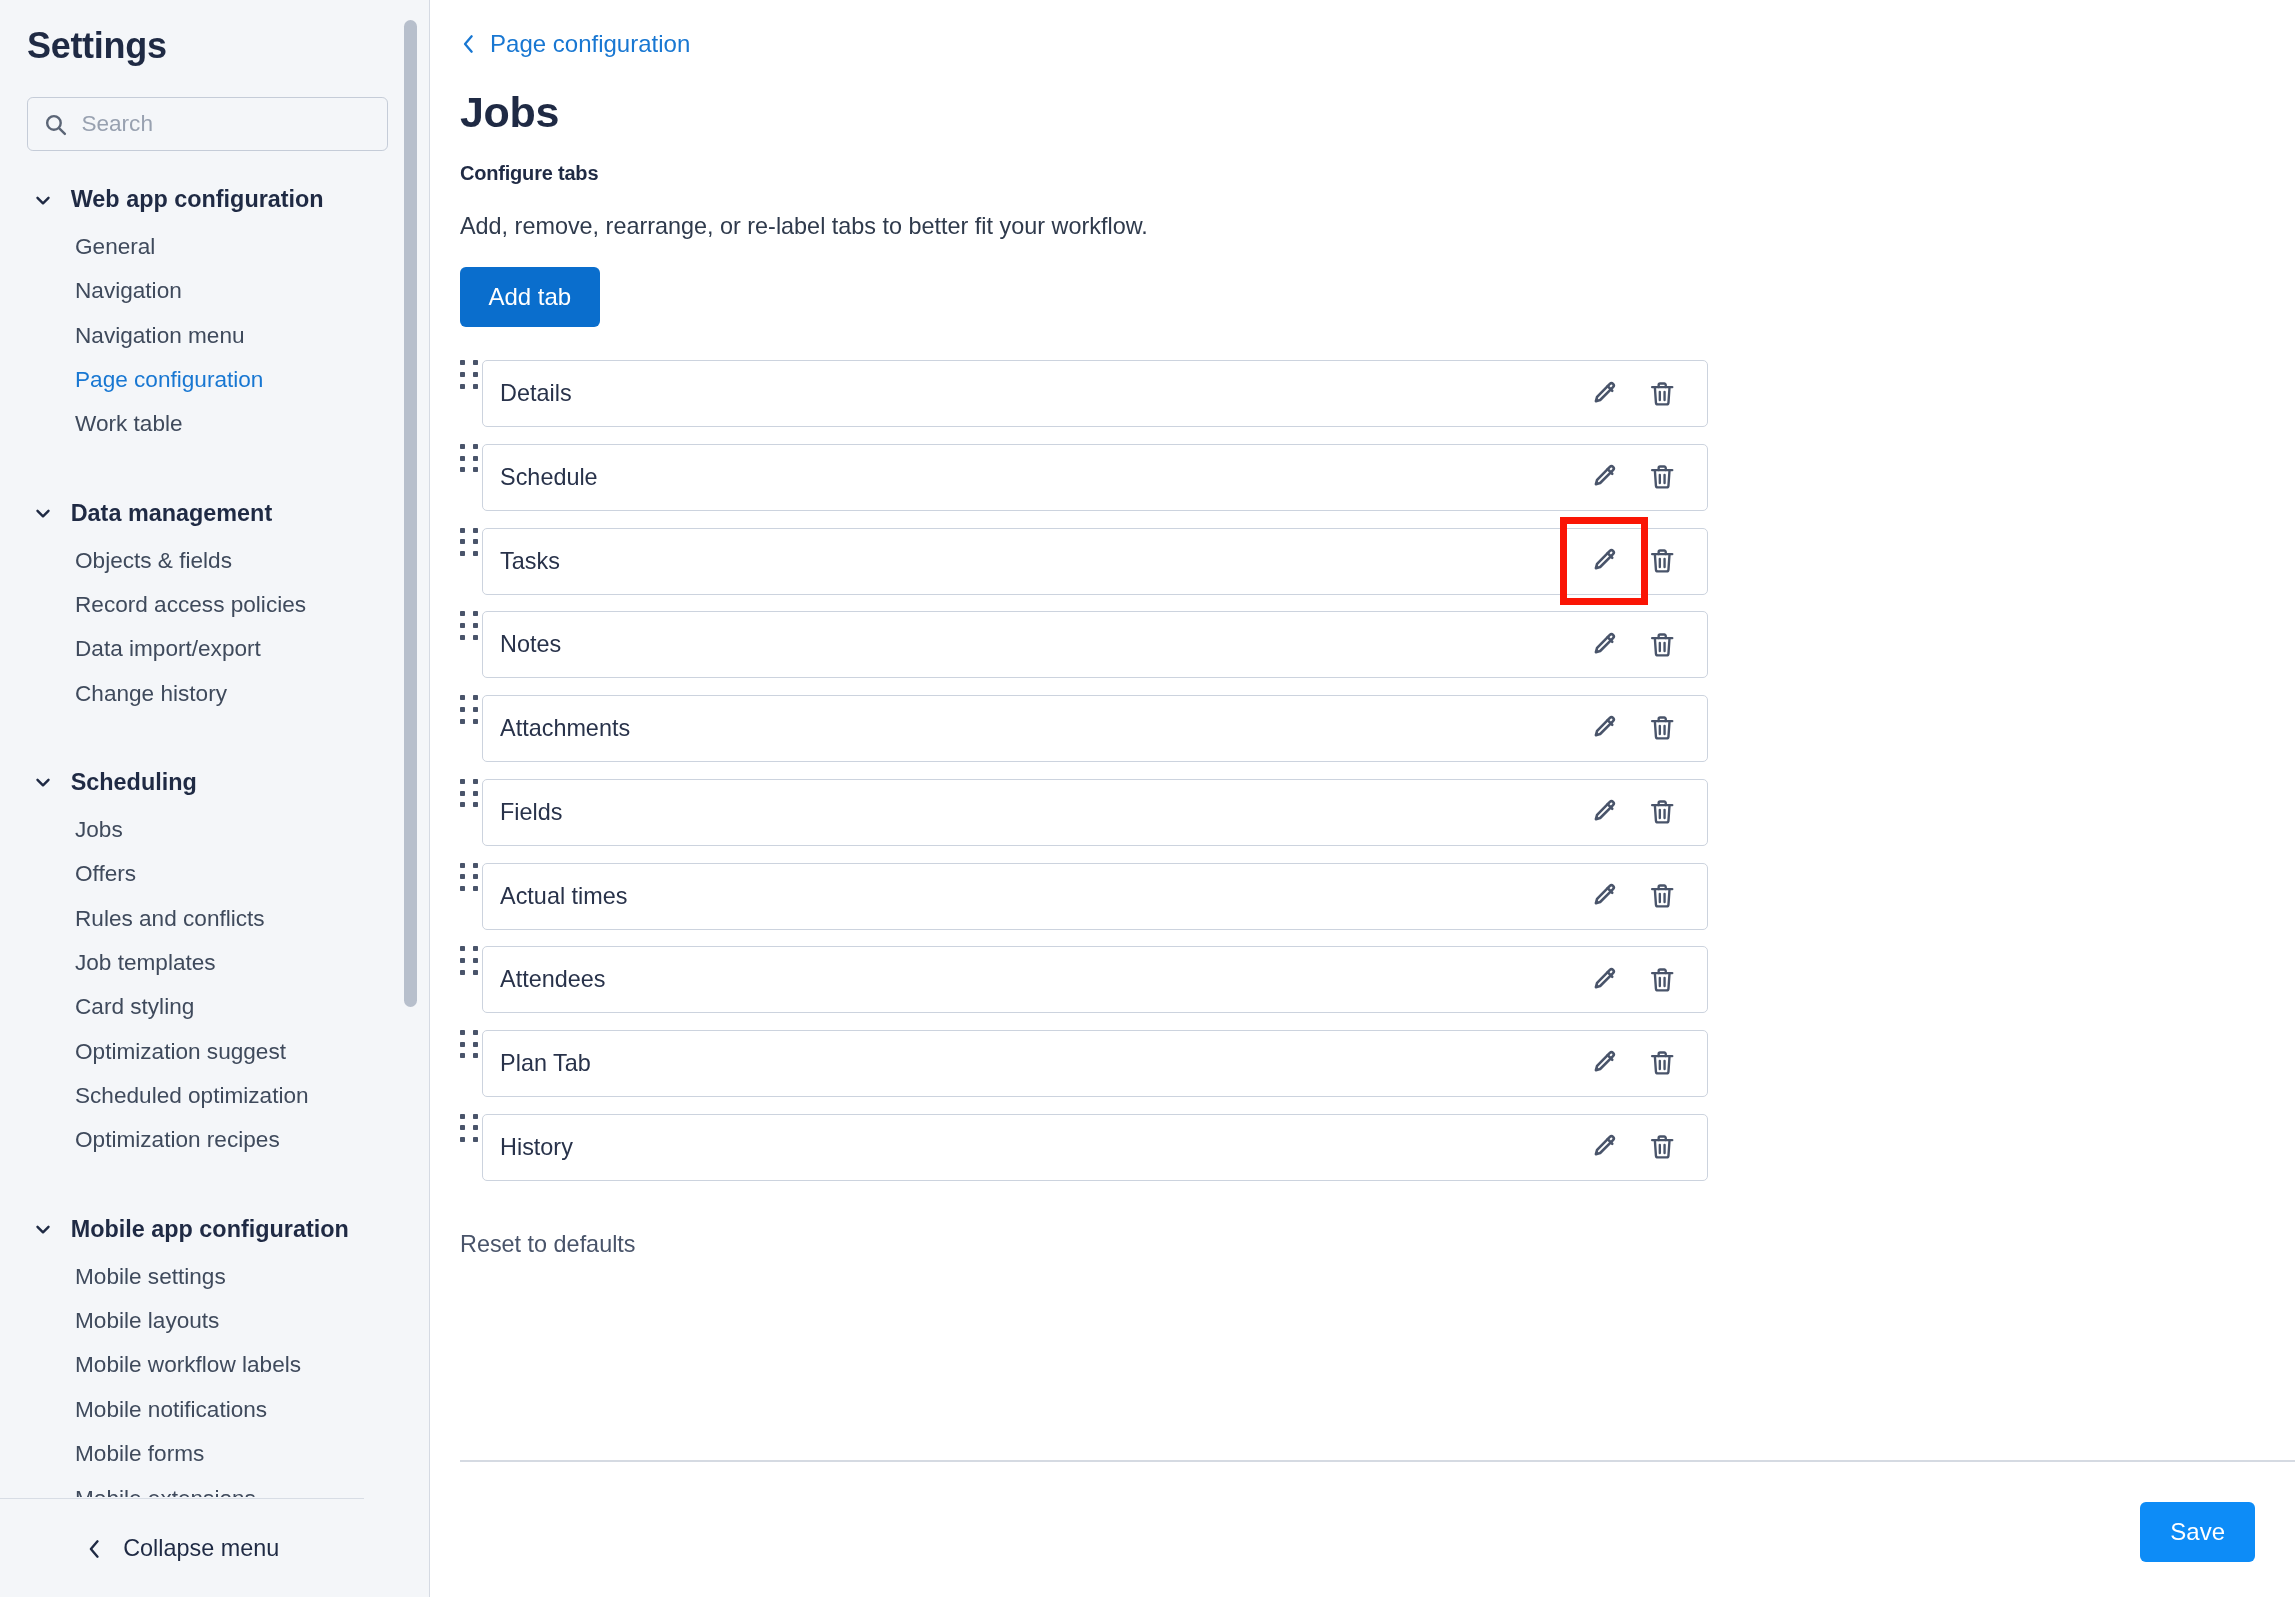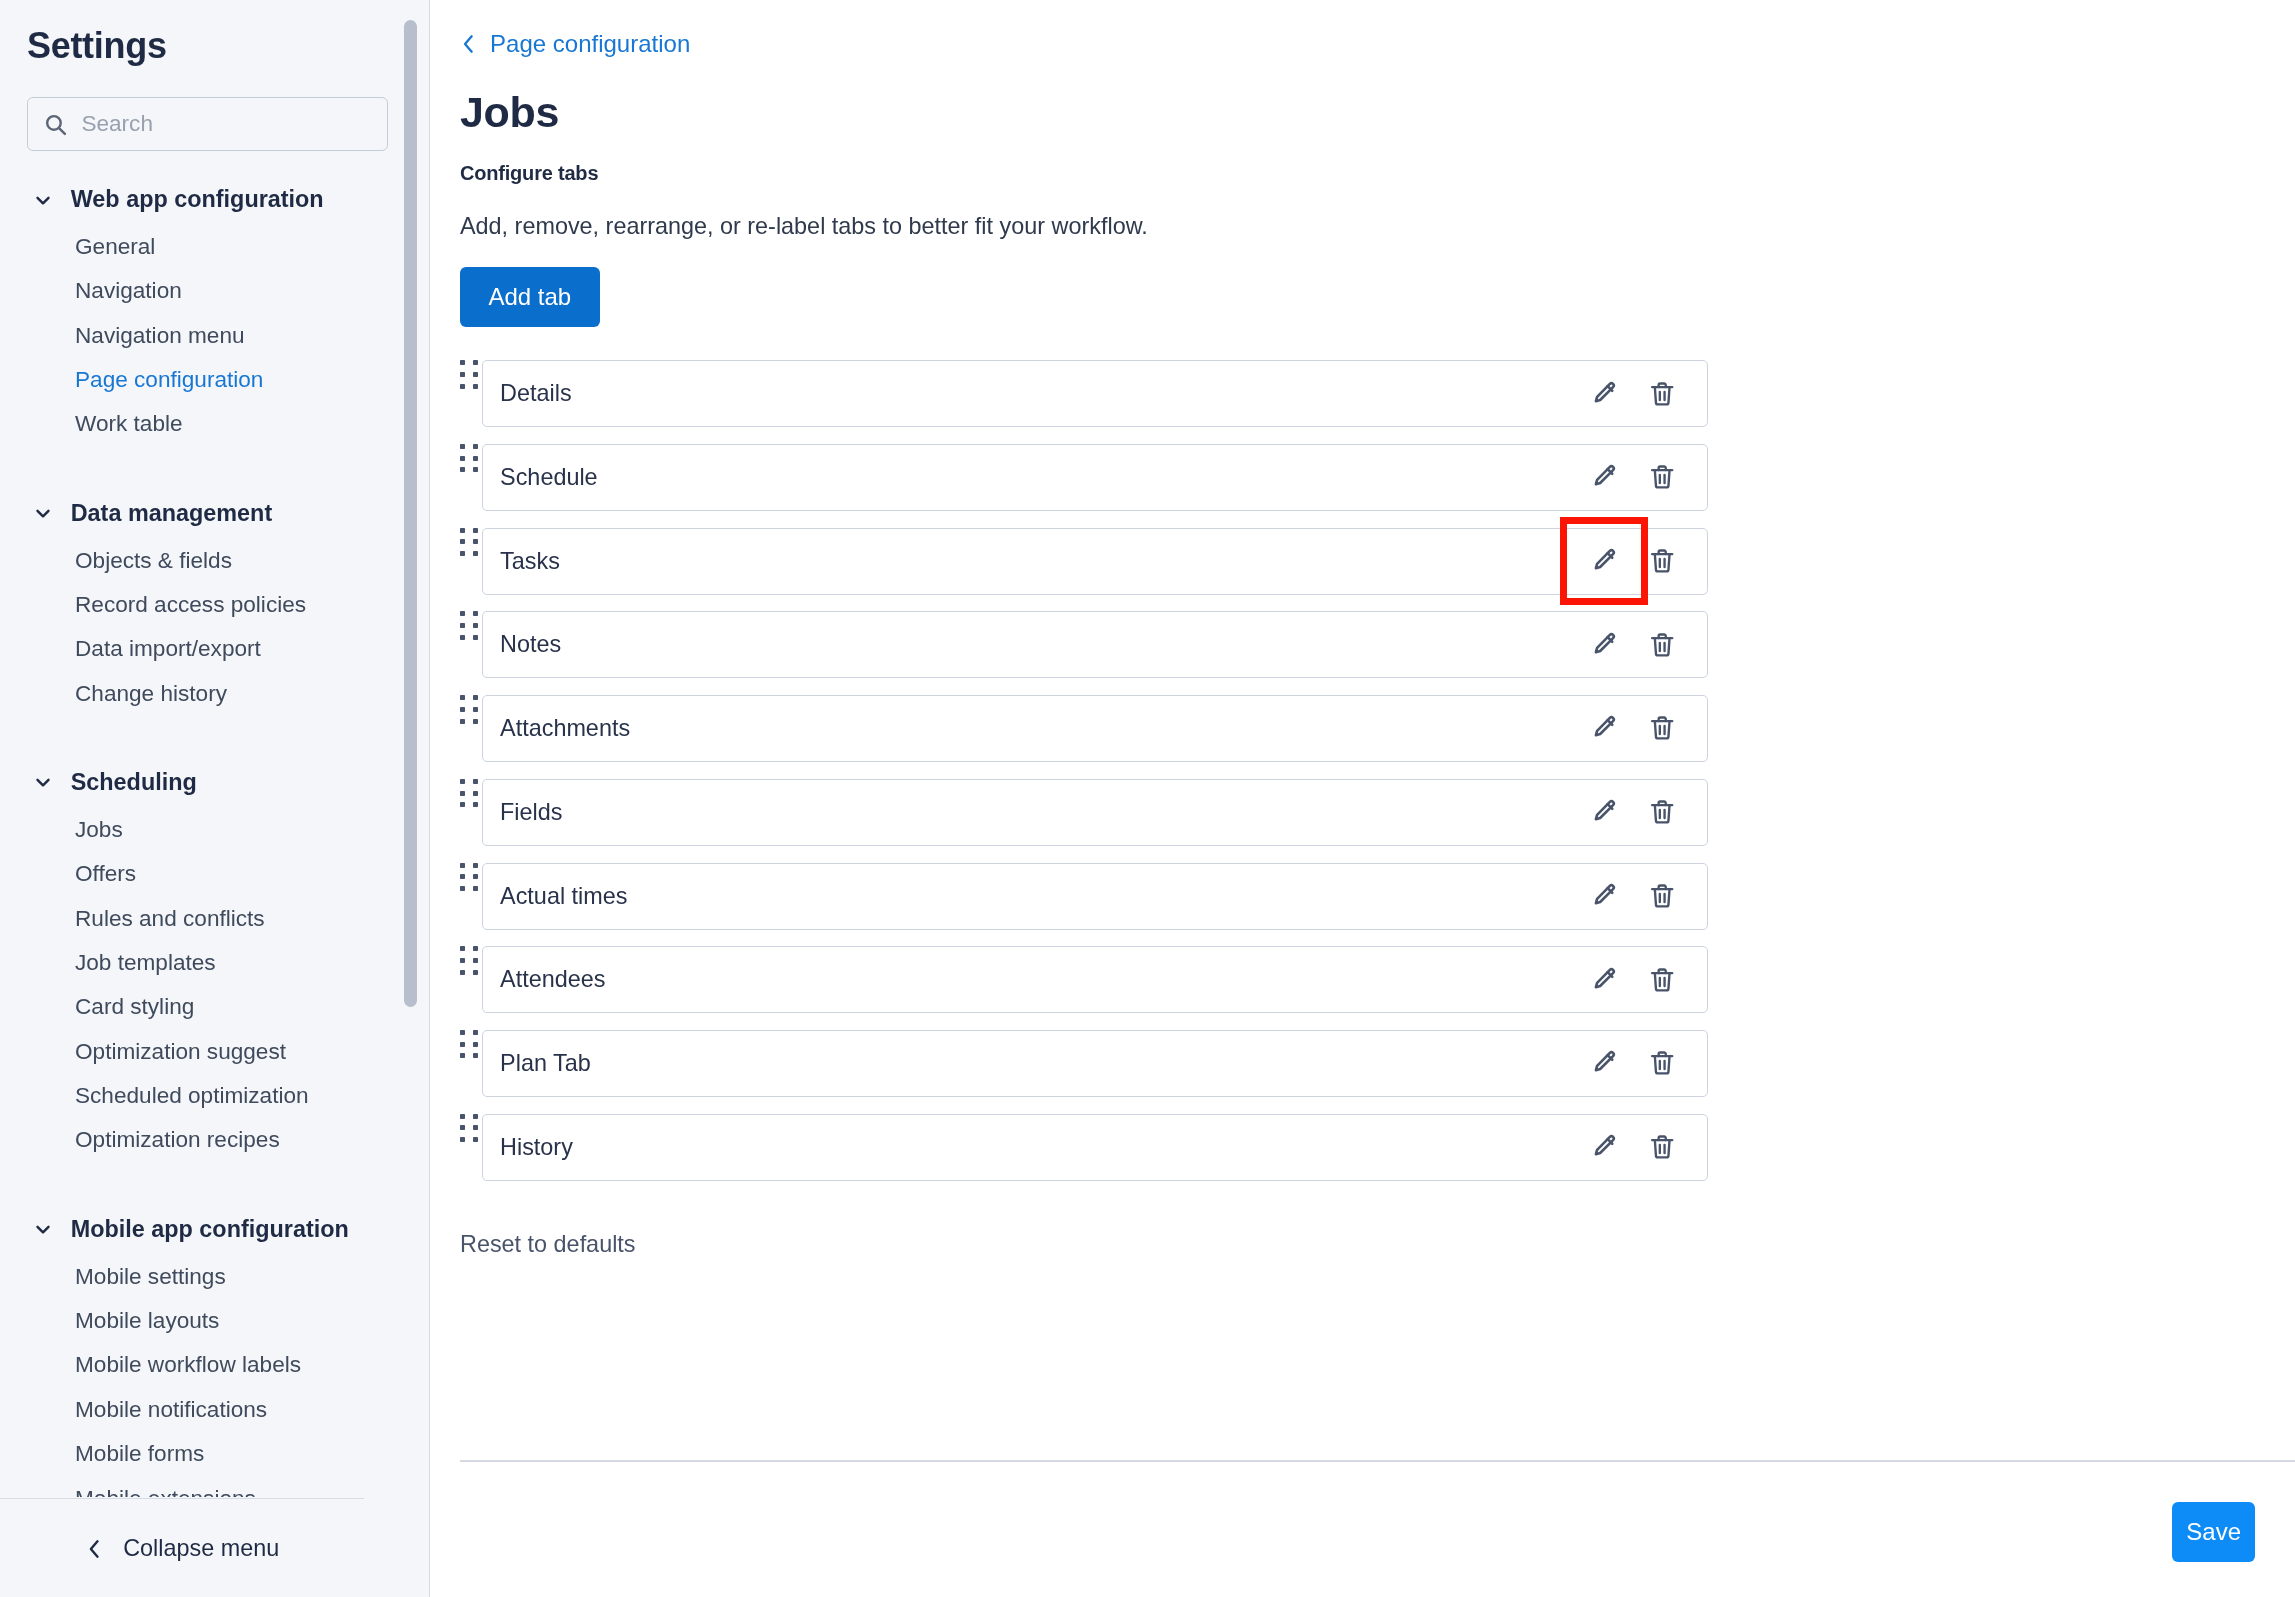--- a/index.html
+++ b/index.html
@@ -296,21 +296,21 @@
   .save-btn {
     position: absolute;
     right: 40px;
     top: 1502px;
     background: #0d8cf7;
     color: #ffffff;
     border: none;
     border-radius: 5.9px;
     font-family: "Liberation Sans", sans-serif;
     font-size: 24px;
-    padding: 16px 14px;
+    padding: 16px 30px;
     cursor: pointer;
   }
 </style>
 </head>
 <body>
 
 <div id="app">
 
   <aside class="sidebar">
     <div class="sidebar-scroll">

